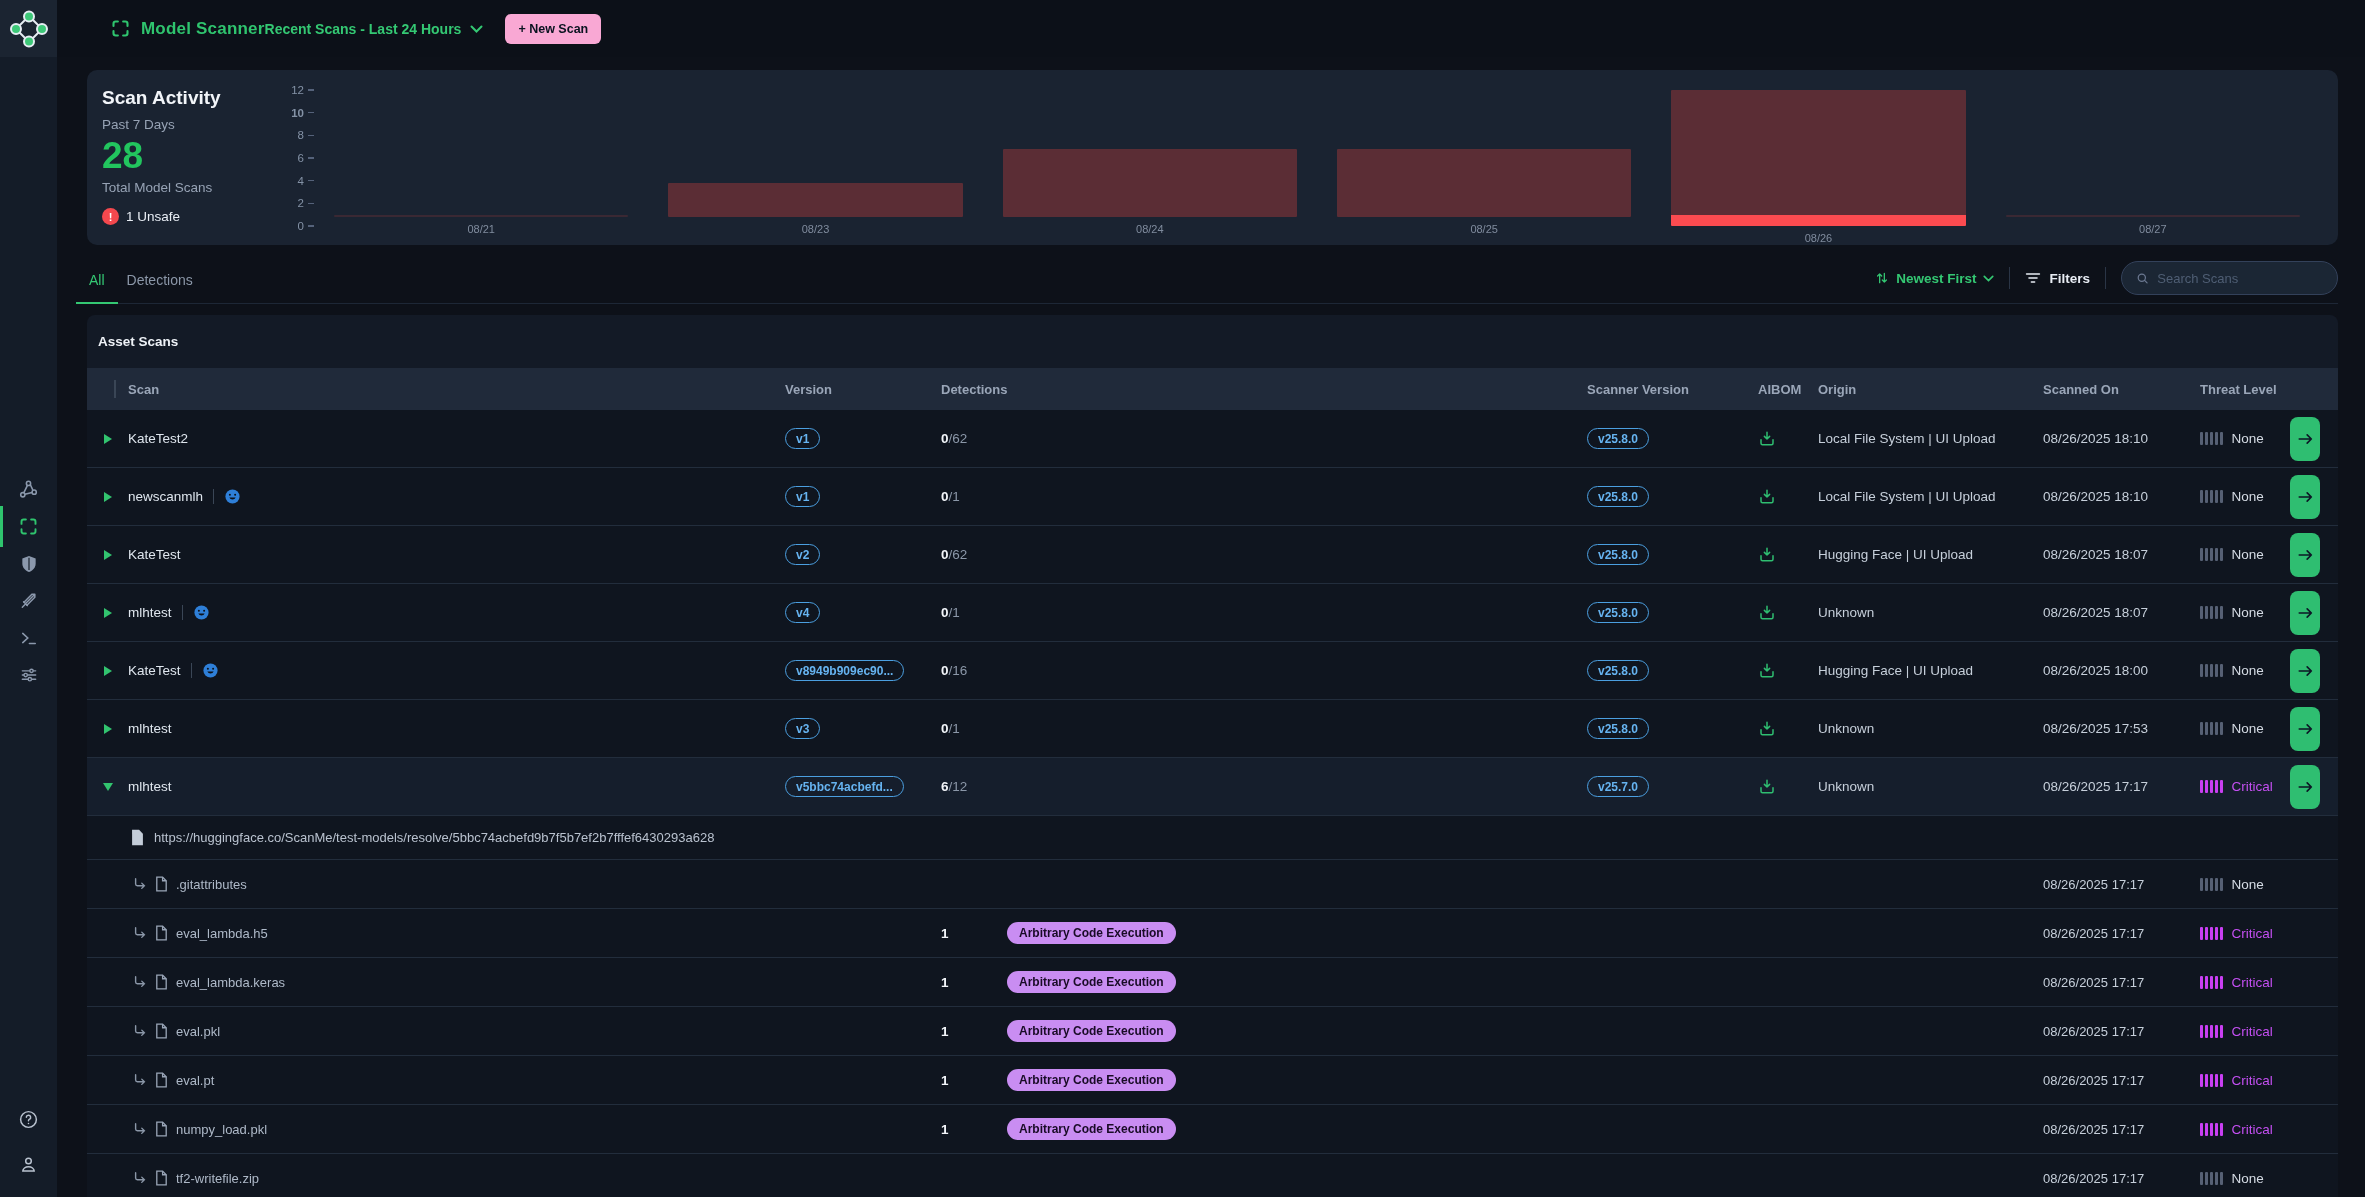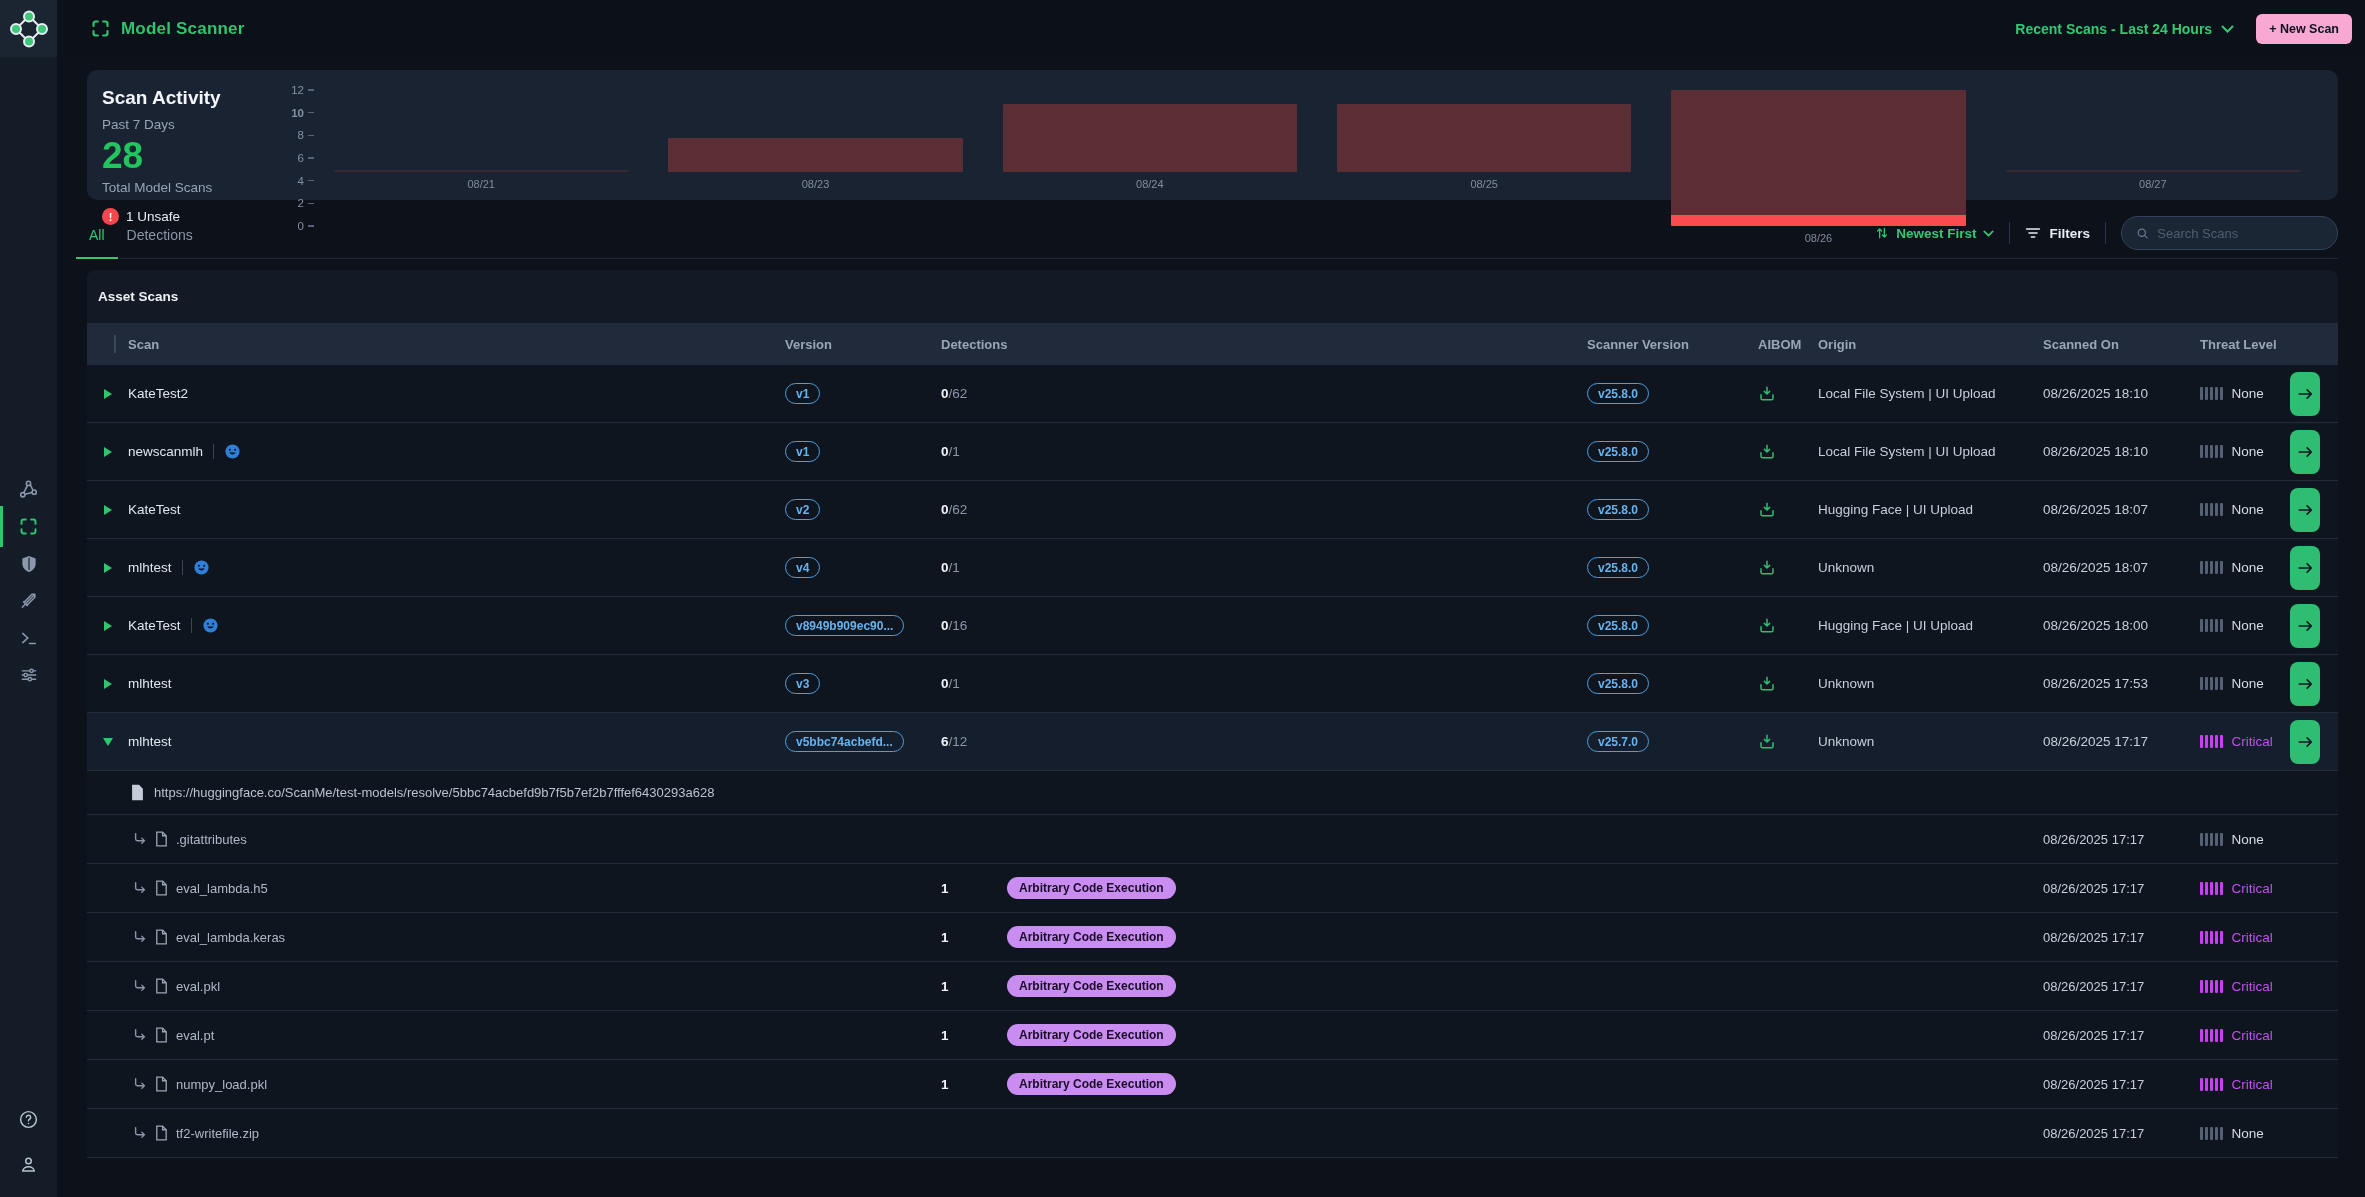--- a/index.html
+++ b/index.html
@@ -2,38 +2,38 @@
 <html><head>
 <meta charset="utf-8">
 <style>
   * { margin:0; padding:0; box-sizing:border-box; }
   html,body { width:2365px; height:1197px; overflow:hidden; background:#0d1119;
     font-family:"Liberation Sans","DejaVu Sans",sans-serif; color:#dfe6ee; }
 
   
   .topbar { display:flex; height:57px; background:#0c1018; }
   .logo-tile { width:57px; height:57px; background:#1b2431; display:flex; align-items:center; justify-content:center; flex:0 0 57px; }
-  .topbar-inner { flex:1; display:flex; align-items:center; justify-content:space-between; padding:0 13px 0 33px; }
+  .topbar-inner { flex:1; display:flex; align-items:center; justify-content:flex-start; padding:0 27px 0 33px;margin-left:20px; }
   .app-title { display:flex; align-items:center; gap:10px; color:#2fc46e; font-weight:bold; font-size:17px; letter-spacing:.2px; }
   .top-right { display:flex; align-items:center; gap:22px; }
   .recent-scans { display:flex; align-items:center; gap:9px; color:#34c873; font-weight:bold; font-size:14px; cursor:pointer; }
   .new-scan-btn { background:#f9a8d4; color:#0a1320; border:none; border-radius:6px; font-weight:bold;
     font-size:12.5px; padding:8px 13px; display:flex; align-items:center; cursor:pointer; font-family:inherit; }
 
   
   .shell { display:flex; height:1140px; }
   .sidebar { width:57px; flex:0 0 57px; background:#141c28; display:flex; flex-direction:column; align-items:center; }
   .side-spacer { height:414px; }
   .side-item { position:relative; width:57px; height:37px; display:flex; align-items:center; justify-content:center; cursor:pointer; }
   .side-item.active::before { content:""; position:absolute; left:0; top:-2px; width:3px; height:41px; background:#2fc46e; }
   .side-bottom { margin-top:auto; margin-bottom:14px; display:flex; flex-direction:column; gap:8px; align-items:center; }
   .main { flex:1; position:relative; }
 
   
-  .activity-panel { margin:13px 27px 0 30px; height:130px; background:#1a2331; border-radius:10px;
+  .activity-panel { margin:13px 27px 0 30px; height:175px; background:#1a2331; border-radius:10px;
     display:flex; padding:14px 18px 10px 15px; }
   .stats { width:172px; flex:0 0 172px; display:flex; flex-direction:column; }
   .stats-title { font-size:19px; font-weight:bold; color:#f2f5f9; margin-top:3px; }
   .stats-sub { font-size:13.5px; color:#97a3b5; margin-top:8px; }
   .stats-total { font-size:37px; font-weight:bold; color:#22c55e; margin-top:5px; line-height:1; }
   .stats-total-label { font-size:13.5px; color:#97a3b5; margin-top:6px; }
   .stats-unsafe { display:flex; align-items:center; gap:7px; margin-top:13px; font-size:13.5px; color:#e8edf4; }
   .unsafe-dot { width:17px; height:17px; border-radius:50%; background:#f4484e; color:#fff; font-size:11px; font-weight:bold;
     display:flex; align-items:center; justify-content:center; }
 

